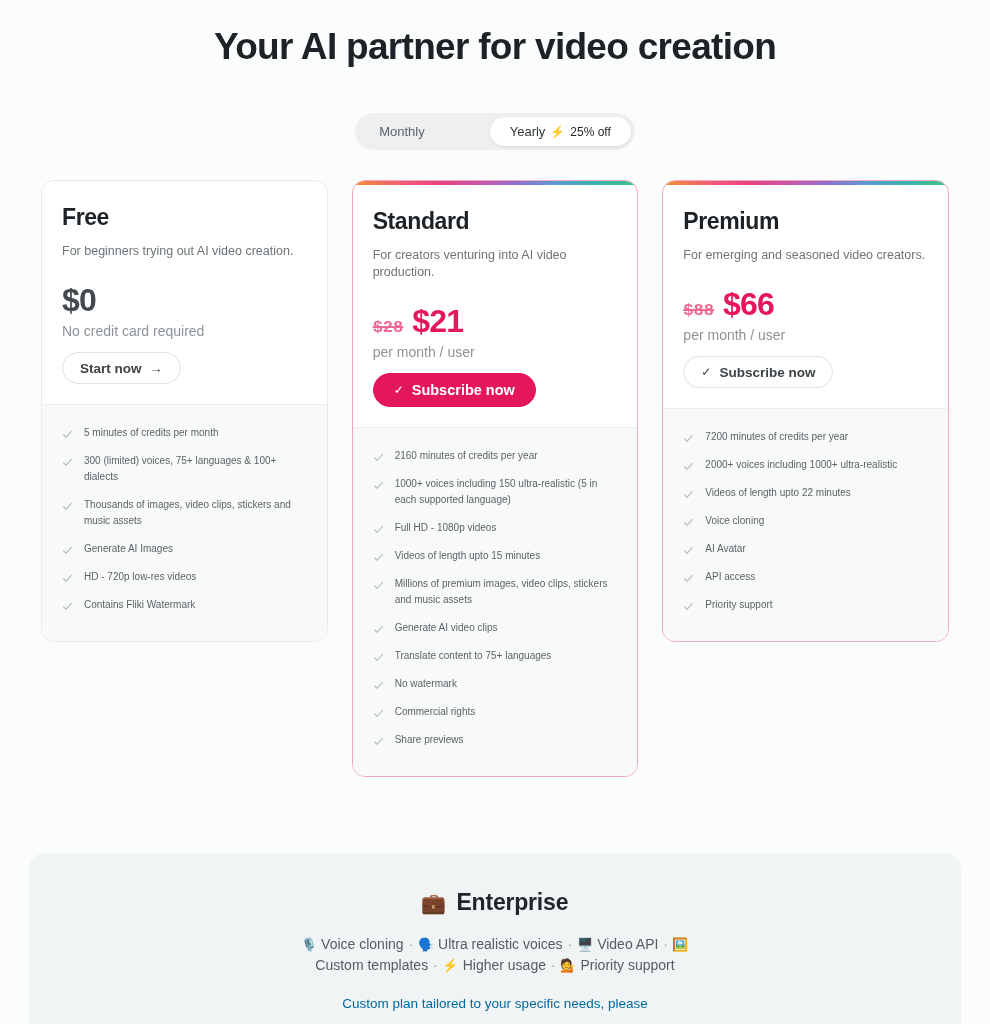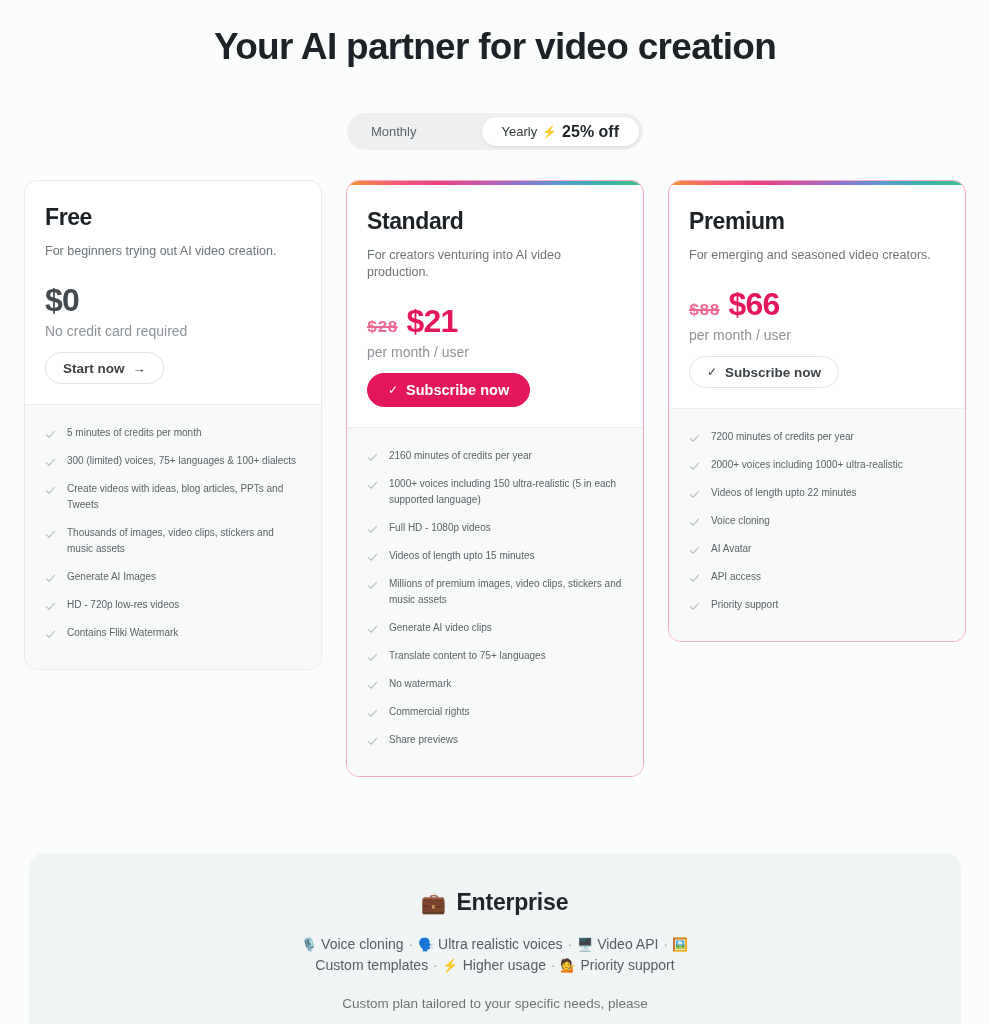--- a/index.html
+++ b/index.html
@@ -59,27 +59,27 @@
     white-space: nowrap;
     cursor: pointer;
     user-select: none;
   }
   .toggle-opt.active {
     background: #ffffff;
     color: #31373b;
     box-shadow: 0 1px 3px rgba(0,0,0,.10);
   }
   .toggle-opt .bolt { color: #f4791f; font-size: 12px; }
-  .toggle-opt .pct { font-weight: 700; color: #1f2529; font-size: 16px; }
+  .toggle-opt .pct { font-weight: 400; color: #1f2529; font-size: 12px; }
 
   
   .plans {
     display: flex;
     gap: 24px;
-    padding: 0 24px;
+    padding: 0 41px;
     margin-top: 30px;
     align-items: flex-start;
   }
   .card {
     flex: 1 1 0;
     background: #ffffff;
     border: 1px solid #e9ecec;
     border-radius: 13px;
     overflow: hidden;
     position: relative;
@@ -222,21 +222,21 @@
     color: #565c61;
     max-width: 420px;
     margin-left: auto;
     margin-right: auto;
   }
   .ent-feats .emo { font-size: 13px; }
   .ent-feats .dot { color: #9aa0a4; padding: 0 1px; }
   .ent-note {
     margin-top: 20px;
     font-size: 13.5px;
-    color: #737373;
+    color: #0369a1;
   }
 </style>
 </head>
 <body>
 
 <div class="page">
 
   <h1 class="hero-title">Your AI partner for video creation</h1>
 
   <div class="toggle-wrap">
@@ -270,28 +270,20 @@
             </span>
             <span class="txt">5 minutes of credits per month</span>
           </div>
           <div class="feat">
             <span class="tick">
               <svg width="11" height="11" viewBox="0 0 12 12" fill="none">
                 <path d="M1.6 6.3L4.4 9L10.4 2.6" stroke="#b9bfc3" stroke-width="1.25" stroke-linecap="round" stroke-linejoin="round"></path>
               </svg>
             </span>
             <span class="txt">300 (limited) voices, 75+ languages &amp; 100+ dialects</span>
-          </div>
-          <div class="feat">
-            <span class="tick">
-              <svg width="11" height="11" viewBox="0 0 12 12" fill="none">
-                <path d="M1.6 6.3L4.4 9L10.4 2.6" stroke="#b9bfc3" stroke-width="1.25" stroke-linecap="round" stroke-linejoin="round"></path>
-              </svg>
-            </span>
-            <span class="txt">Create videos with ideas, blog articles, PPTs and Tweets</span>
           </div>
           <div class="feat">
             <span class="tick">
               <svg width="11" height="11" viewBox="0 0 12 12" fill="none">
                 <path d="M1.6 6.3L4.4 9L10.4 2.6" stroke="#b9bfc3" stroke-width="1.25" stroke-linecap="round" stroke-linejoin="round"></path>
               </svg>
             </span>
             <span class="txt">Thousands of images, video clips, stickers and music assets</span>
           </div>
           <div class="feat">

